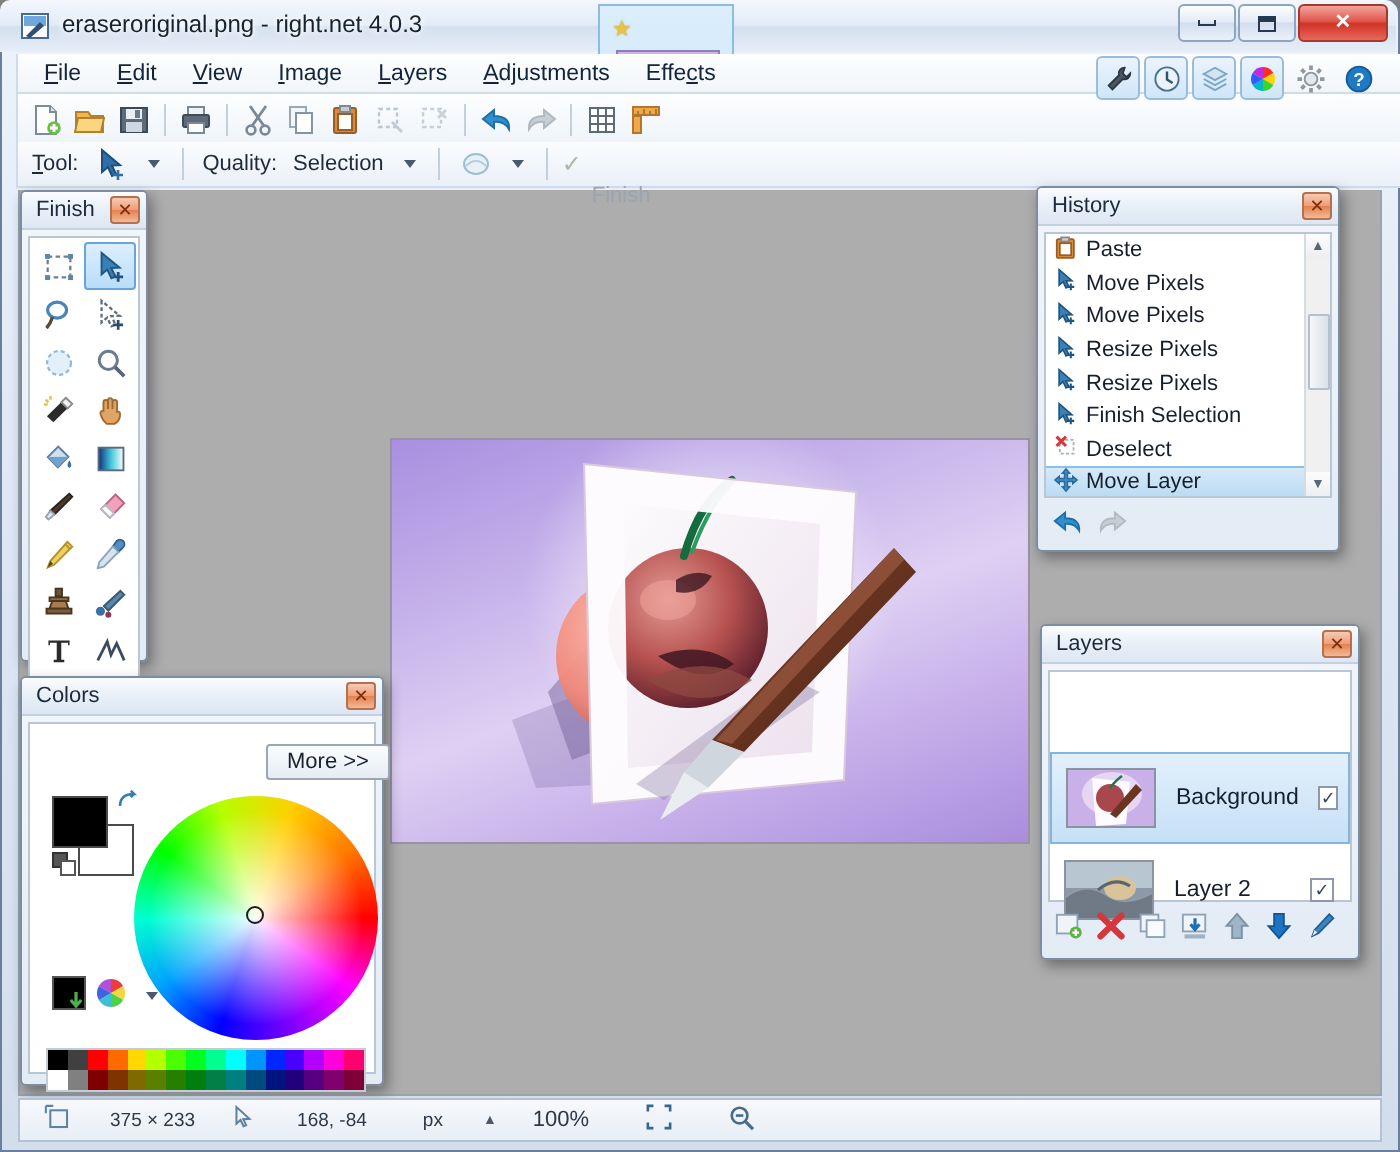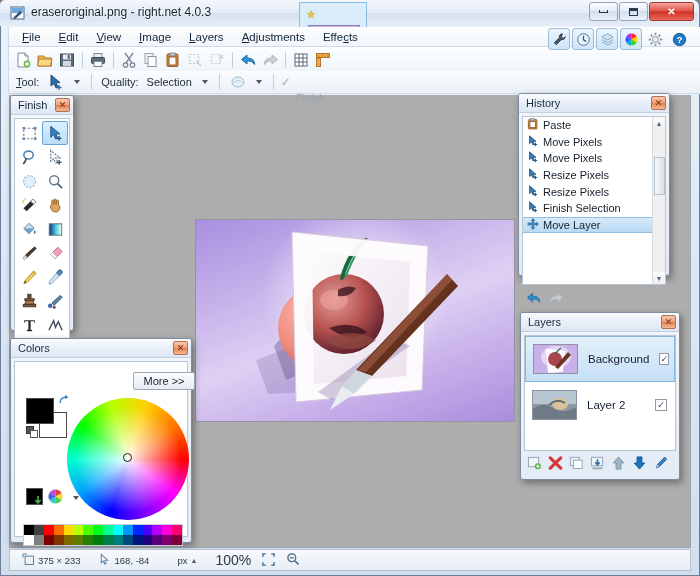--- a/index.html
+++ b/index.html
@@ -144,34 +144,34 @@
 
   
   #tools-pal { left:10px; top:95px; width:64px; height:236px; }
   .tool-grid { display:grid; grid-template-columns:26px 26px; gap:0; padding:2px 1px; justify-content:center; }
   .tool-cell { width:26px; height:24px; display:flex; align-items:center; justify-content:center; border:1px solid transparent; border-radius:2px; }
   .tool-cell.sel { background:linear-gradient(180deg,#dcefff 0%,#b9ddf8 100%); border-color:#68a6d8; }
   .tool-cell.wide { grid-column:1 / span 2; width:52px; }
 
   
   #history-pal { left:518px; top:93px; width:152px; height:183px; }
-  #history-pal .pal-body { height:169px; position:relative; overflow:hidden; }
+  #history-pal .pal-body { height:133px; position:relative; overflow:hidden; }
   .hist-list { position:absolute; left:0; top:0; right:13px; }
   .hist-item { height:16.6px; display:flex; align-items:center; gap:4px; padding-left:4px; font-size:11px; color:#16202c; }
   .hist-item.sel { background:linear-gradient(180deg,#d6eaf9 0%,#b9daf4 100%); border-top:1px solid #8cc0e8; border-bottom:1px solid #8cc0e8; }
   .hist-scroll { position:absolute; right:0; top:0; width:13px; bottom:0; background:#f0f0f0; border-left:1px solid #d3dbe3; }
   .hs-arrow { height:12px; display:flex; align-items:center; justify-content:center; font-size:7px; color:#5a6876; background:linear-gradient(180deg,#fcfcfc,#eceff2); }
   .hs-thumb { position:absolute; left:1px; top:40px; width:11px; height:38px; background:linear-gradient(90deg,#f6f8fa,#d9e0e7); border:1px solid #b6c0ca; border-radius:1px; }
   .hist-foot { height:21px; display:flex; align-items:center; gap:8px; padding-left:7px; }
 
   
   #layers-pal { left:520px; top:312px; width:160px; height:168px; }
   #layers-pal .pal-body { height:116px; }
   .layer-row { height:46px; display:flex; align-items:center; padding:0 8px 0 7px; gap:10px; }
-  .layer-row.sel { background:linear-gradient(180deg,#e3f0fb 0%,#c6e0f6 100%); border:1px solid #82b6df; }
+  .layer-row.sel { background:linear-gradient(180deg,#e3f0fb 0%,#c6e0f6 100%); border:1px solid #82b6df;margin-top:40px; }
   .layer-thumb { width:45px; height:30px; border:1px solid #8b93a0; flex:0 0 auto; overflow:hidden; }
   .layer-name { flex:1; font-size:11.5px; color:#15202c; }
   .lcheck { width:12px; height:12px; border:1px solid #8d99a6; background:#fff; display:flex; align-items:center; justify-content:center; font-size:9px; color:#384654; }
   .layers-foot { height:20px; display:flex; align-items:center; gap:6px; padding-left:6px; }
 
   
   #colors-pal { left:10px; top:338px; width:182px; height:205px; }
   #colors-pal .pal-body { height:176px; position:relative; }
   .combo {
     position:absolute; left:10px; top:10px; width:100px; height:18px;
@@ -200,21 +200,21 @@
   .pstrip-row i { flex:1; display:block; }
 
   
   .statusbar {
     position:absolute; left:9px; top:549px; width:682px; height:22px;
     background:linear-gradient(180deg,#f7f9fc 0%,#e7eef6 100%);
     border:1px solid #b6c2d0;
     display:flex; align-items:center; font-size:9.5px; color:#2c3947;
   }
   .st-help { padding-left:6px; white-space:nowrap; }
-  .st-seg { display:flex; align-items:center; gap:3px; white-space:nowrap; }
+  .st-seg { display:flex; align-items:center; gap:20px; white-space:nowrap; }
 </style>
 </head>
 <body>
 
 <div id="app">
   <div class="win-frame"></div>
 
   <div class="workspace">
     <div class="canvas-img">
       <svg width="318" height="201" viewBox="0 0 318 201">
@@ -669,20 +669,27 @@
               </svg></span>
           <span>Resize Pixels</span>
         </div>
         <div class="hist-item">
           <span><svg width="12" height="12" viewBox="0 0 14 14">
                 <path d="M3 1 L3 10 L5.3 8 L7 11.6 L8.7 10.8 L7 7.5 L10.4 7.4 Z" fill="#3b7fb7" stroke="#1f557f"></path>
                 <path d="M9.8 9 v4 M7.8 11 h4" stroke="#1f557f" stroke-width="1.2"></path>
               </svg></span>
           <span>Finish Selection</span>
         </div>
+        <div class="hist-item">
+          <span><svg width="12" height="12" viewBox="0 0 14 14">
+                <rect x="3.4" y="3.4" width="8" height="8" fill="none" stroke="#9fb0c0" stroke-dasharray="1.8 1.3"></rect>
+                <path d="M1.5 1.5 L7 7 M7 1.5 L1.5 7" stroke="#d4373c" stroke-width="1.8"></path>
+              </svg></span>
+          <span>Deselect</span>
+        </div>
         <div class="hist-item sel">
           <span><svg width="12" height="12" viewBox="0 0 14 14">
                 <path d="M7 0.6 L9 3 H7.8 V6.2 H11 V5 L13.4 7 L11 9 V7.8 H7.8 V11 H9 L7 13.4 L5 11 H6.2 V7.8 H3 V9 L0.6 7 L3 5 V6.2 H6.2 V3 H5 Z" fill="#4a9ad4" stroke="#2a6b9e"></path>
               </svg></span>
           <span>Move Layer</span>
         </div>
       </div>
       <div class="hist-scroll">
         <div class="hs-arrow">▲</div>
         <div class="hs-thumb"></div>
@@ -861,21 +868,21 @@
       <span><svg width="13" height="13" viewBox="0 0 14 14">
             <path d="M2.4 1.6 L2.4 10.6 L4.6 8.6 L6.2 12 L7.6 11.4 L6.1 8.2 L9.4 8 Z" fill="none" stroke="#5e82a4" stroke-width="1.1"></path>
           </svg></span>
       <span>168, -84</span>
     </span>
     <span class="st-seg" style="margin-left:28px;">
       <span>px</span>
       <span style="font-size:7px;color:#4a5a6b;">▲</span>
     </span>
     <span class="st-seg" style="margin-left:18px;">
-      <span style="font-size:14px;">100%</span>
+      <span style="font-size:11px;">100%</span>
       <span style="margin-left:8px;"><svg width="13" height="13" viewBox="0 0 14 14">
             <path d="M1 4 V1 h3 M10 1 h3 v3 M13 10 v3 h-3 M4 13 H1 v-3" fill="none" stroke="#35688f" stroke-width="1.4"></path>
           </svg></span>
       <span style="margin-left:8px;"><svg width="14" height="14" viewBox="0 0 15 15">
             <circle cx="6.2" cy="6.2" r="4.2" fill="none" stroke="#4a6a87" stroke-width="1.4"></circle>
             <path d="M4.2 6.2 h4" stroke="#4a6a87" stroke-width="1.4"></path>
             <path d="M9.4 9.4 L13.4 13.4" stroke="#4a6a87" stroke-width="1.7"></path>
           </svg></span>
 
     </span>

